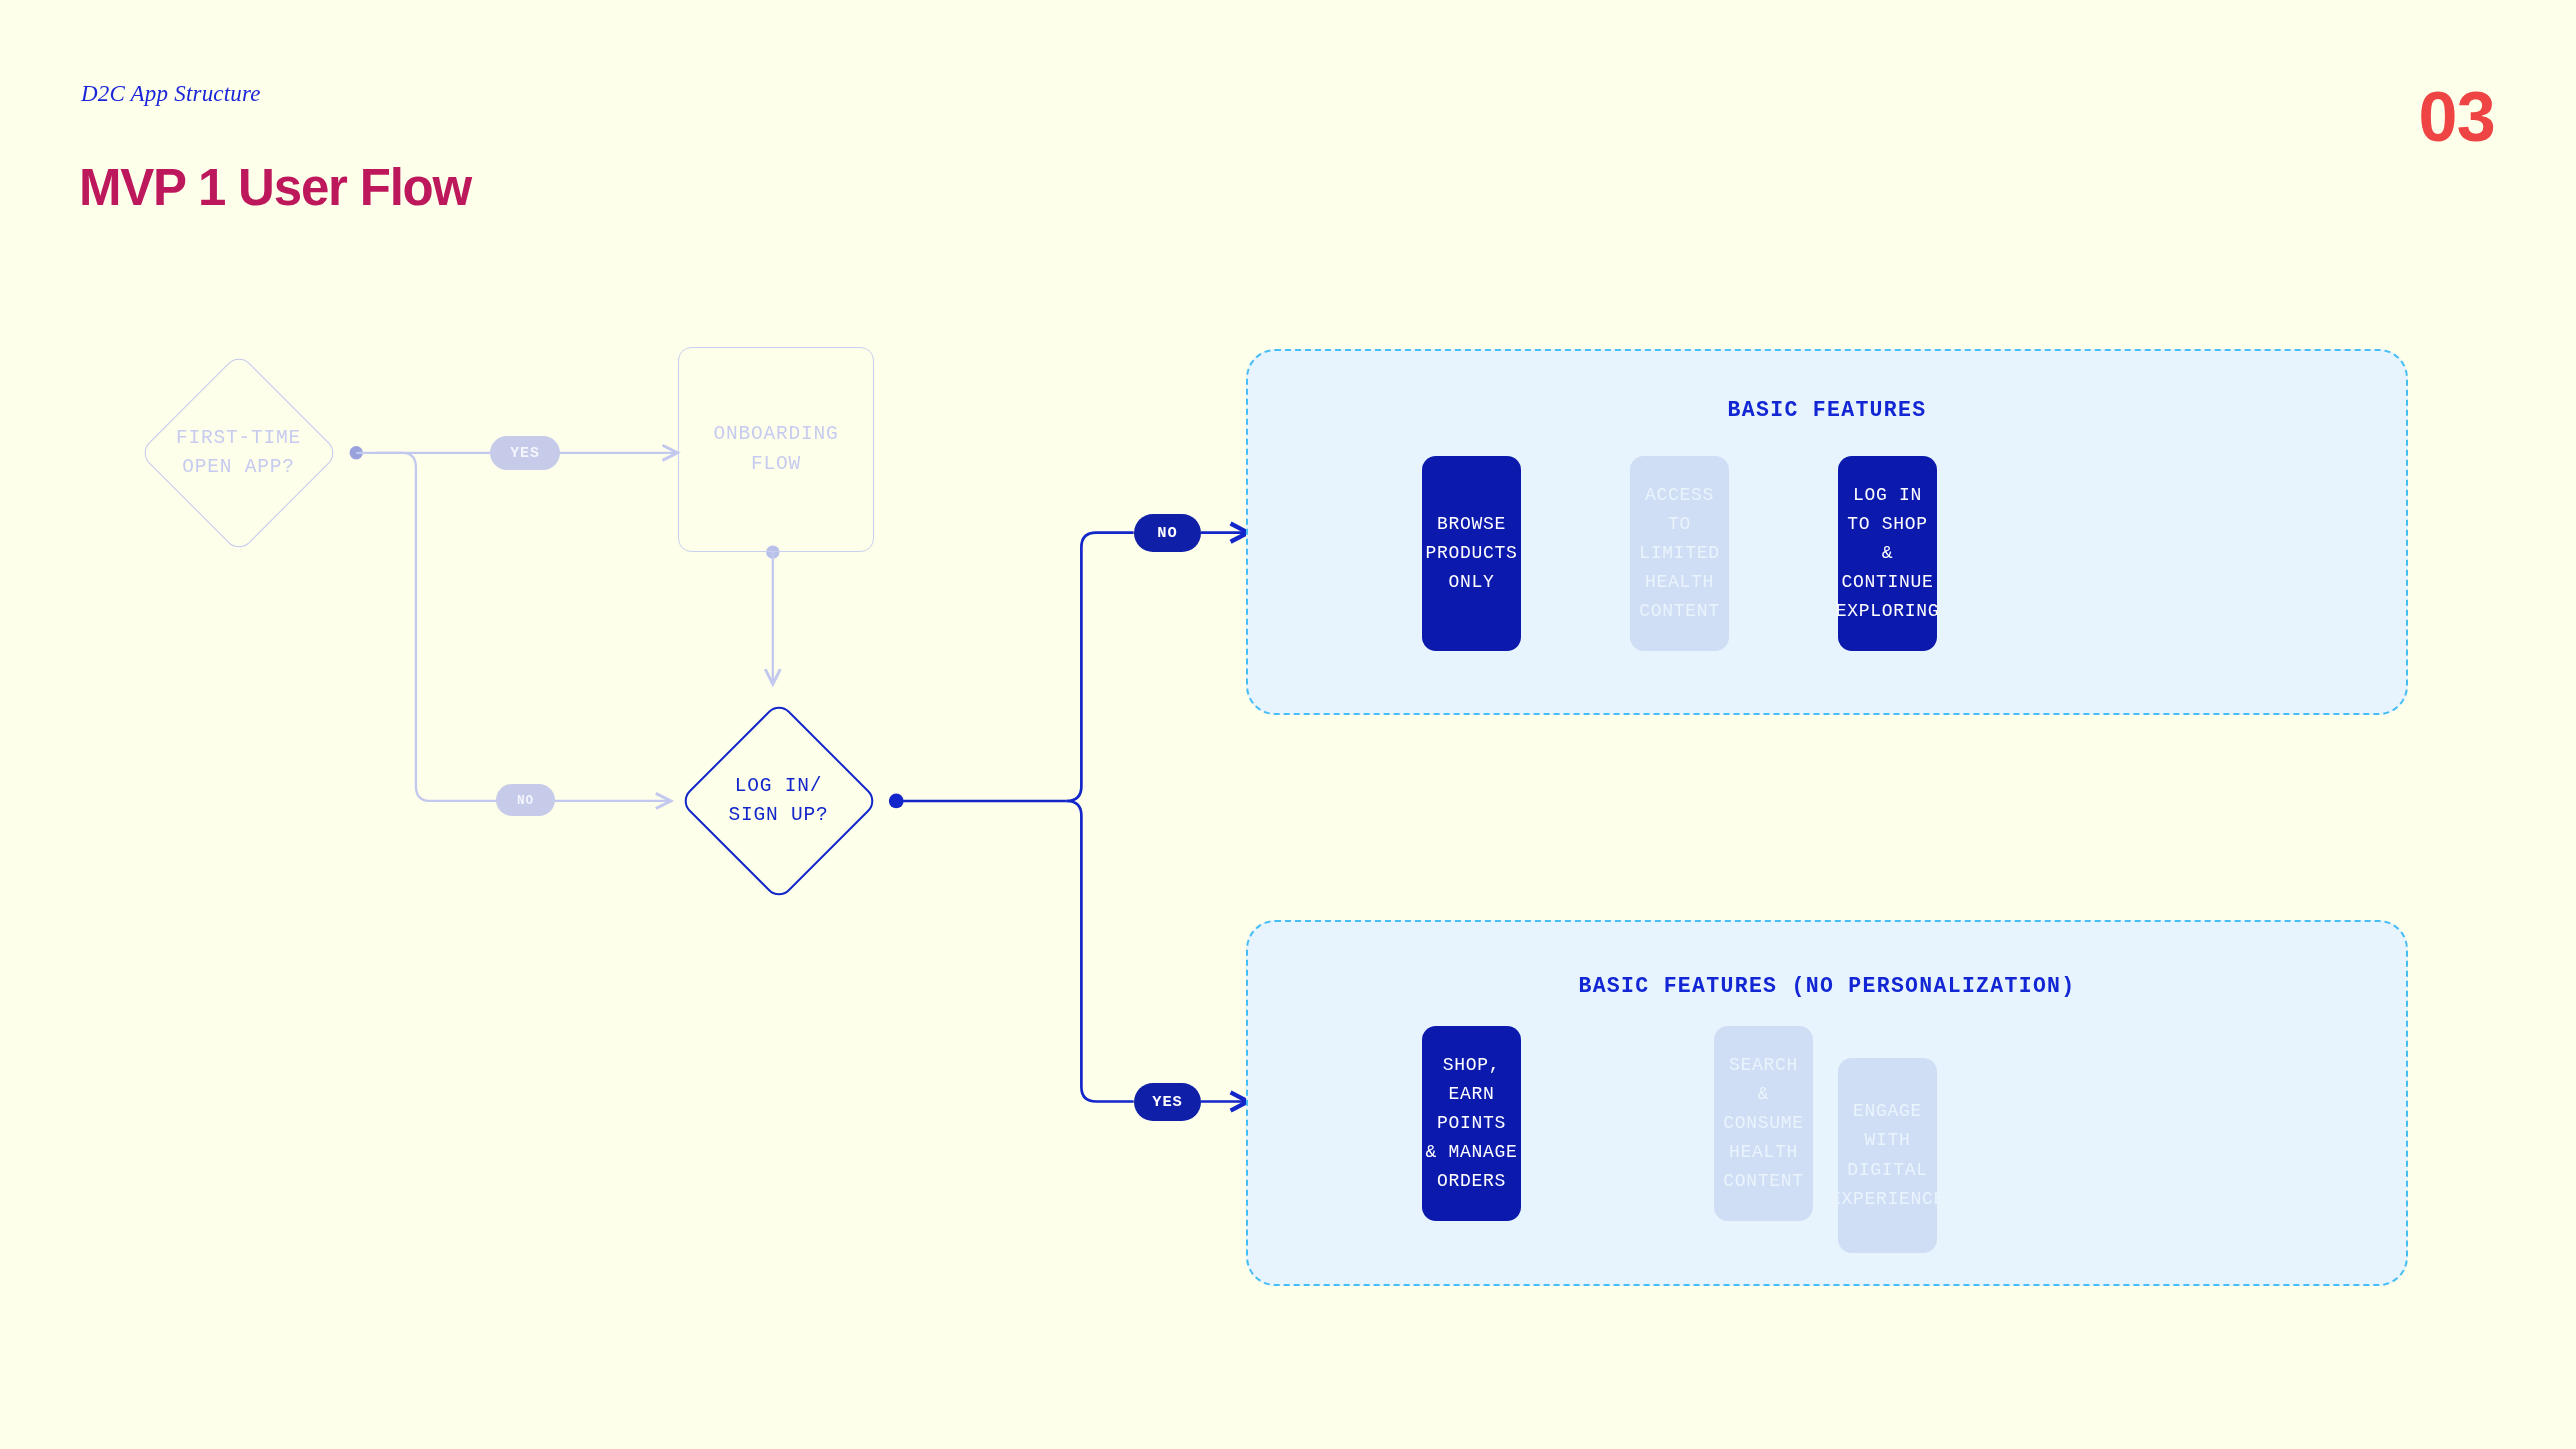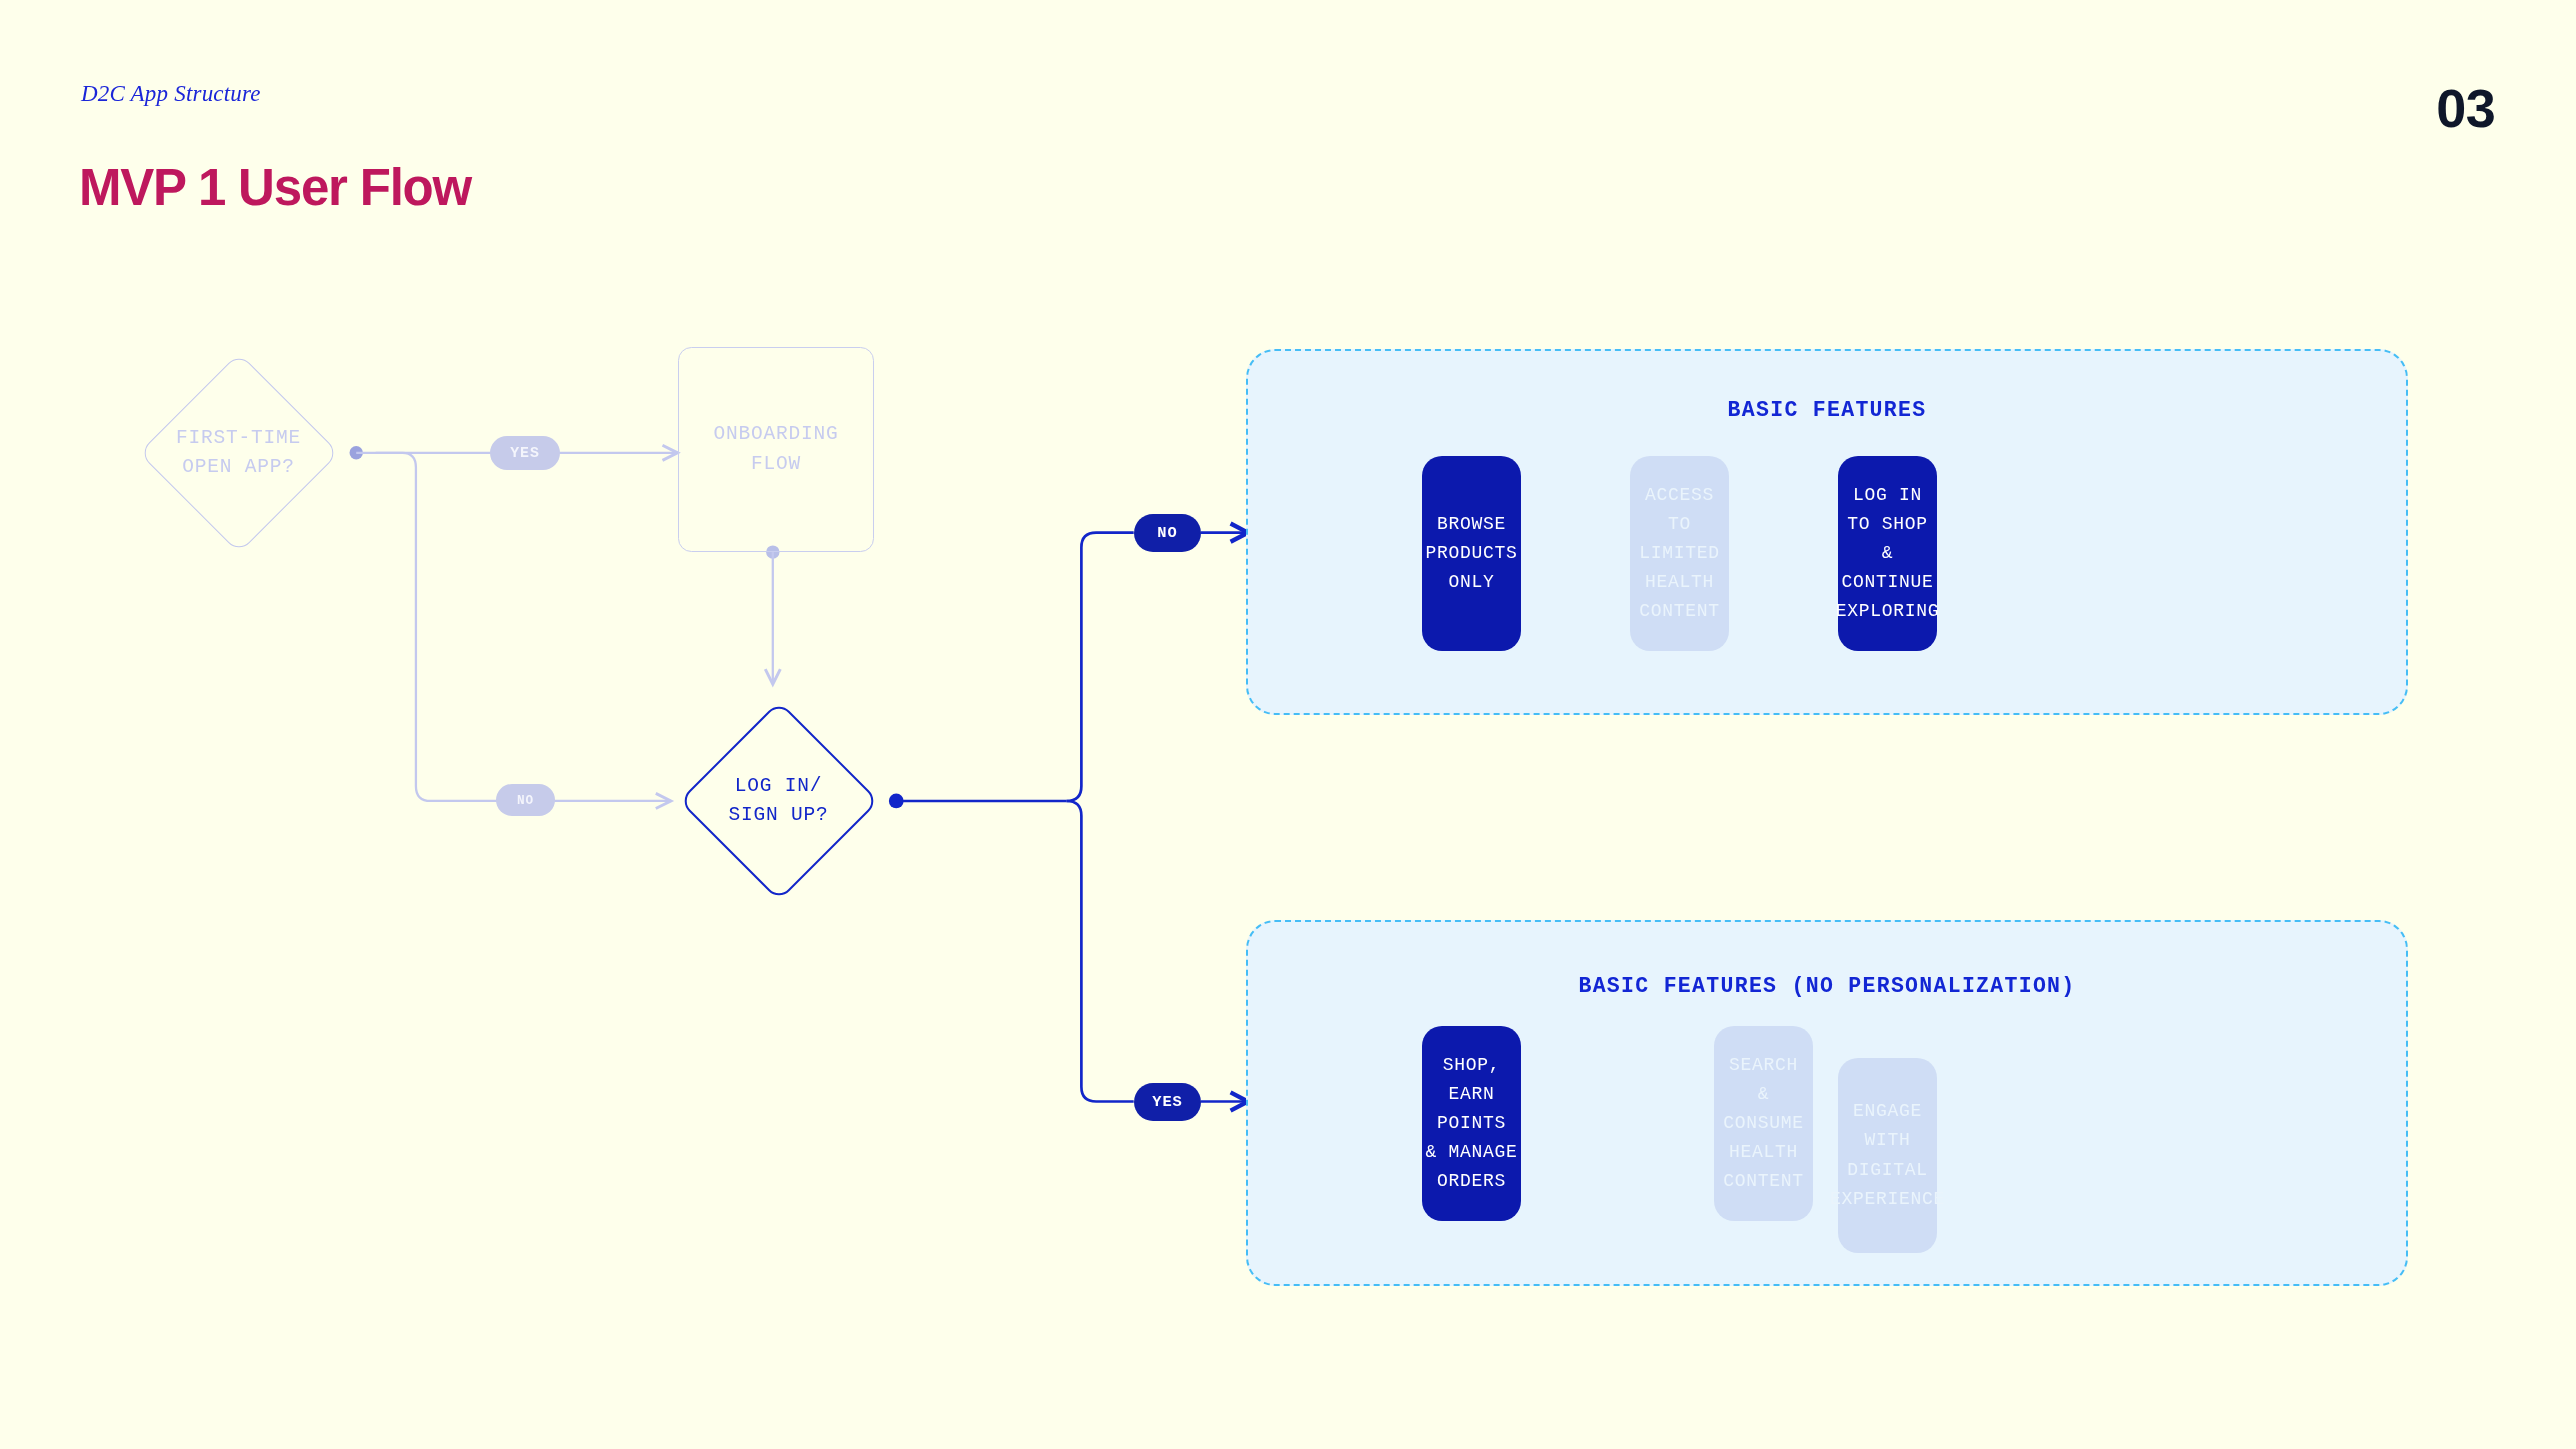--- a/index.html
+++ b/index.html
@@ -19,21 +19,21 @@
     font-style:italic;font-size:23px;color:#1B26D8;
     letter-spacing:0.2px;white-space:nowrap;
   }
   .title{
     position:absolute;left:79px;top:124px;
     font-size:51px;font-weight:bold;color:#be185d;
     letter-spacing:-1.2px;white-space:nowrap;
   }
   .pagenum{
     position:absolute;right:81px;top:77px;
-    font-size:54px;font-weight:bold;color:#0f172a;
+    font-size:70px;font-weight:bold;color:#ef4444;
     letter-spacing:-0.7px;
   }
 
   
   svg.wires{position:absolute;left:0;top:0;width:2576px;height:1449px;}
 
   
   .diamond{
     position:absolute;
     display:flex;align-items:center;justify-content:center;
@@ -94,21 +94,21 @@
     font-family:"Liberation Mono",monospace;
     font-size:21.5px;font-weight:bold;letter-spacing:1.3px;
     color:#1226D4;
   }
 
   
   .card{
     position:absolute;
     display:flex;align-items:center;justify-content:center;
     text-align:center;
-    border-radius:20px;
+    border-radius:14px;
     font-family:"Liberation Mono",monospace;
     font-size:18px;line-height:1.62;letter-spacing:0.7px;
     white-space:pre-line;
     box-sizing:border-box;
   }
   .card-active{background:#0C19AD;color:#FFFFFF;}
   .card-muted{background:#CFDDF5;color:#EAF4FC;}
 </style>
 </head>
 <body>

